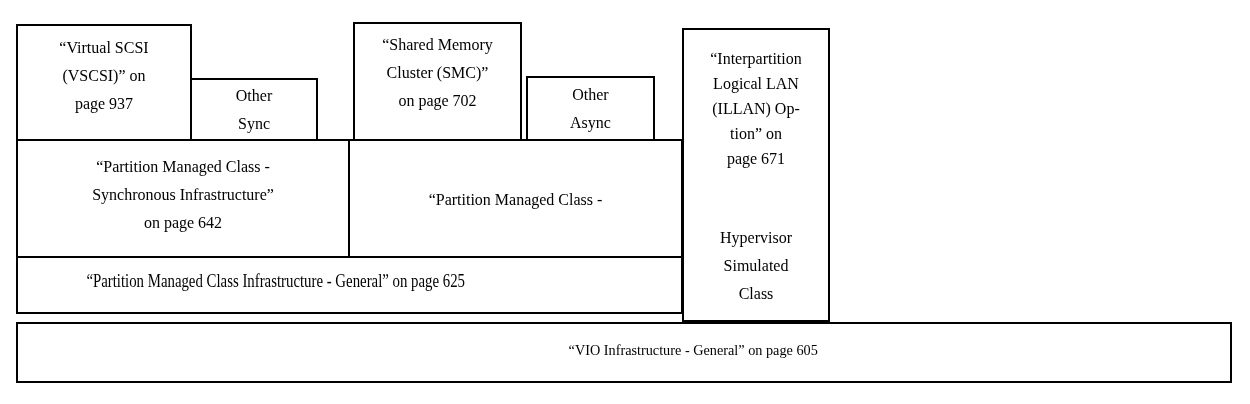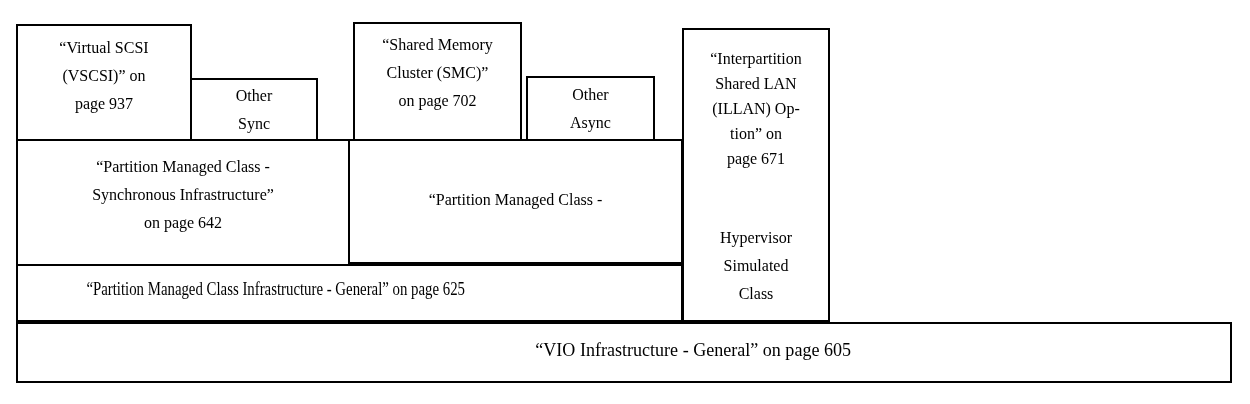--- a/index.html
+++ b/index.html
@@ -41,35 +41,35 @@
     justify-content: space-between;
     padding: 16px 2px 12px 2px;
     line-height: 25px;
   }
   #b-illan .txt-bottom { line-height: 28px; }
 
   #b-syncinfra  { left: 16px;  top: 139px; width: 334px; height: 127px; padding-bottom: 16px; }
   #b-asyncinfra { left: 348px; top: 139px; width: 335px; height: 125px; padding-bottom: 4px; }
 
   #b-pmcgen {
-    left: 16px; top: 264px; width: 667px; height: 58px;
+    left: 16px; top: 256px; width: 667px; height: 58px;
     font-size: 19px;
     padding-right: 148px;
     padding-bottom: 8px;
     text-align: right;
   }
   #b-pmcgen .txt {
     display: inline-block;
     transform: scaleX(0.78);
     white-space: nowrap;
   }
 
   #b-vio {
     left: 16px; top: 322px; width: 1216px; height: 61px;
-    font-size: 19px;
+    font-size: 15px;
     padding-left: 138px;
     padding-bottom: 6px;
   }
   #b-vio .txt {
     display: inline-block;
     transform: scaleX(0.95);
     white-space: nowrap;
   }
 </style>
 </head>
@@ -103,21 +103,21 @@
   <div class="box" id="b-otherasync">
     <div class="txt">
       <div>Other</div>
       <div>Async</div>
     </div>
   </div>
 
   <div class="box" id="b-illan">
     <div class="txt txt-top">
       <div>“Interpartition</div>
-      <div>Shared LAN</div>
+      <div>Logical LAN</div>
       <div>(ILLAN) Op-</div>
       <div>tion” on</div>
       <div>page 671</div>
     </div>
     <div class="txt txt-bottom">
       <div>Hypervisor</div>
       <div>Simulated</div>
       <div>Class</div>
     </div>
   </div>

